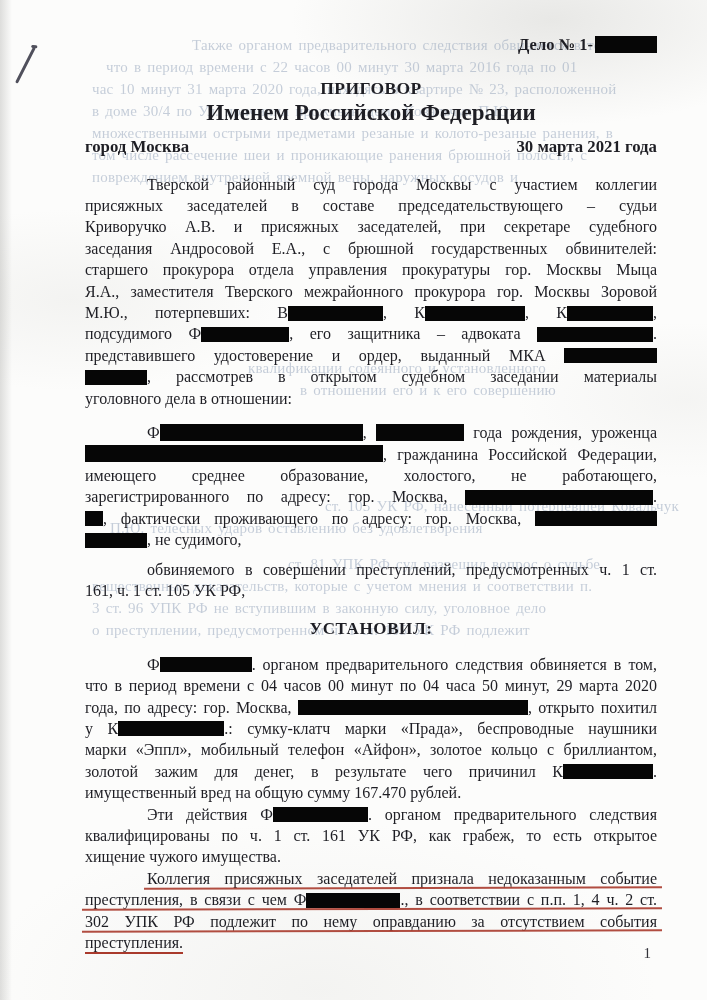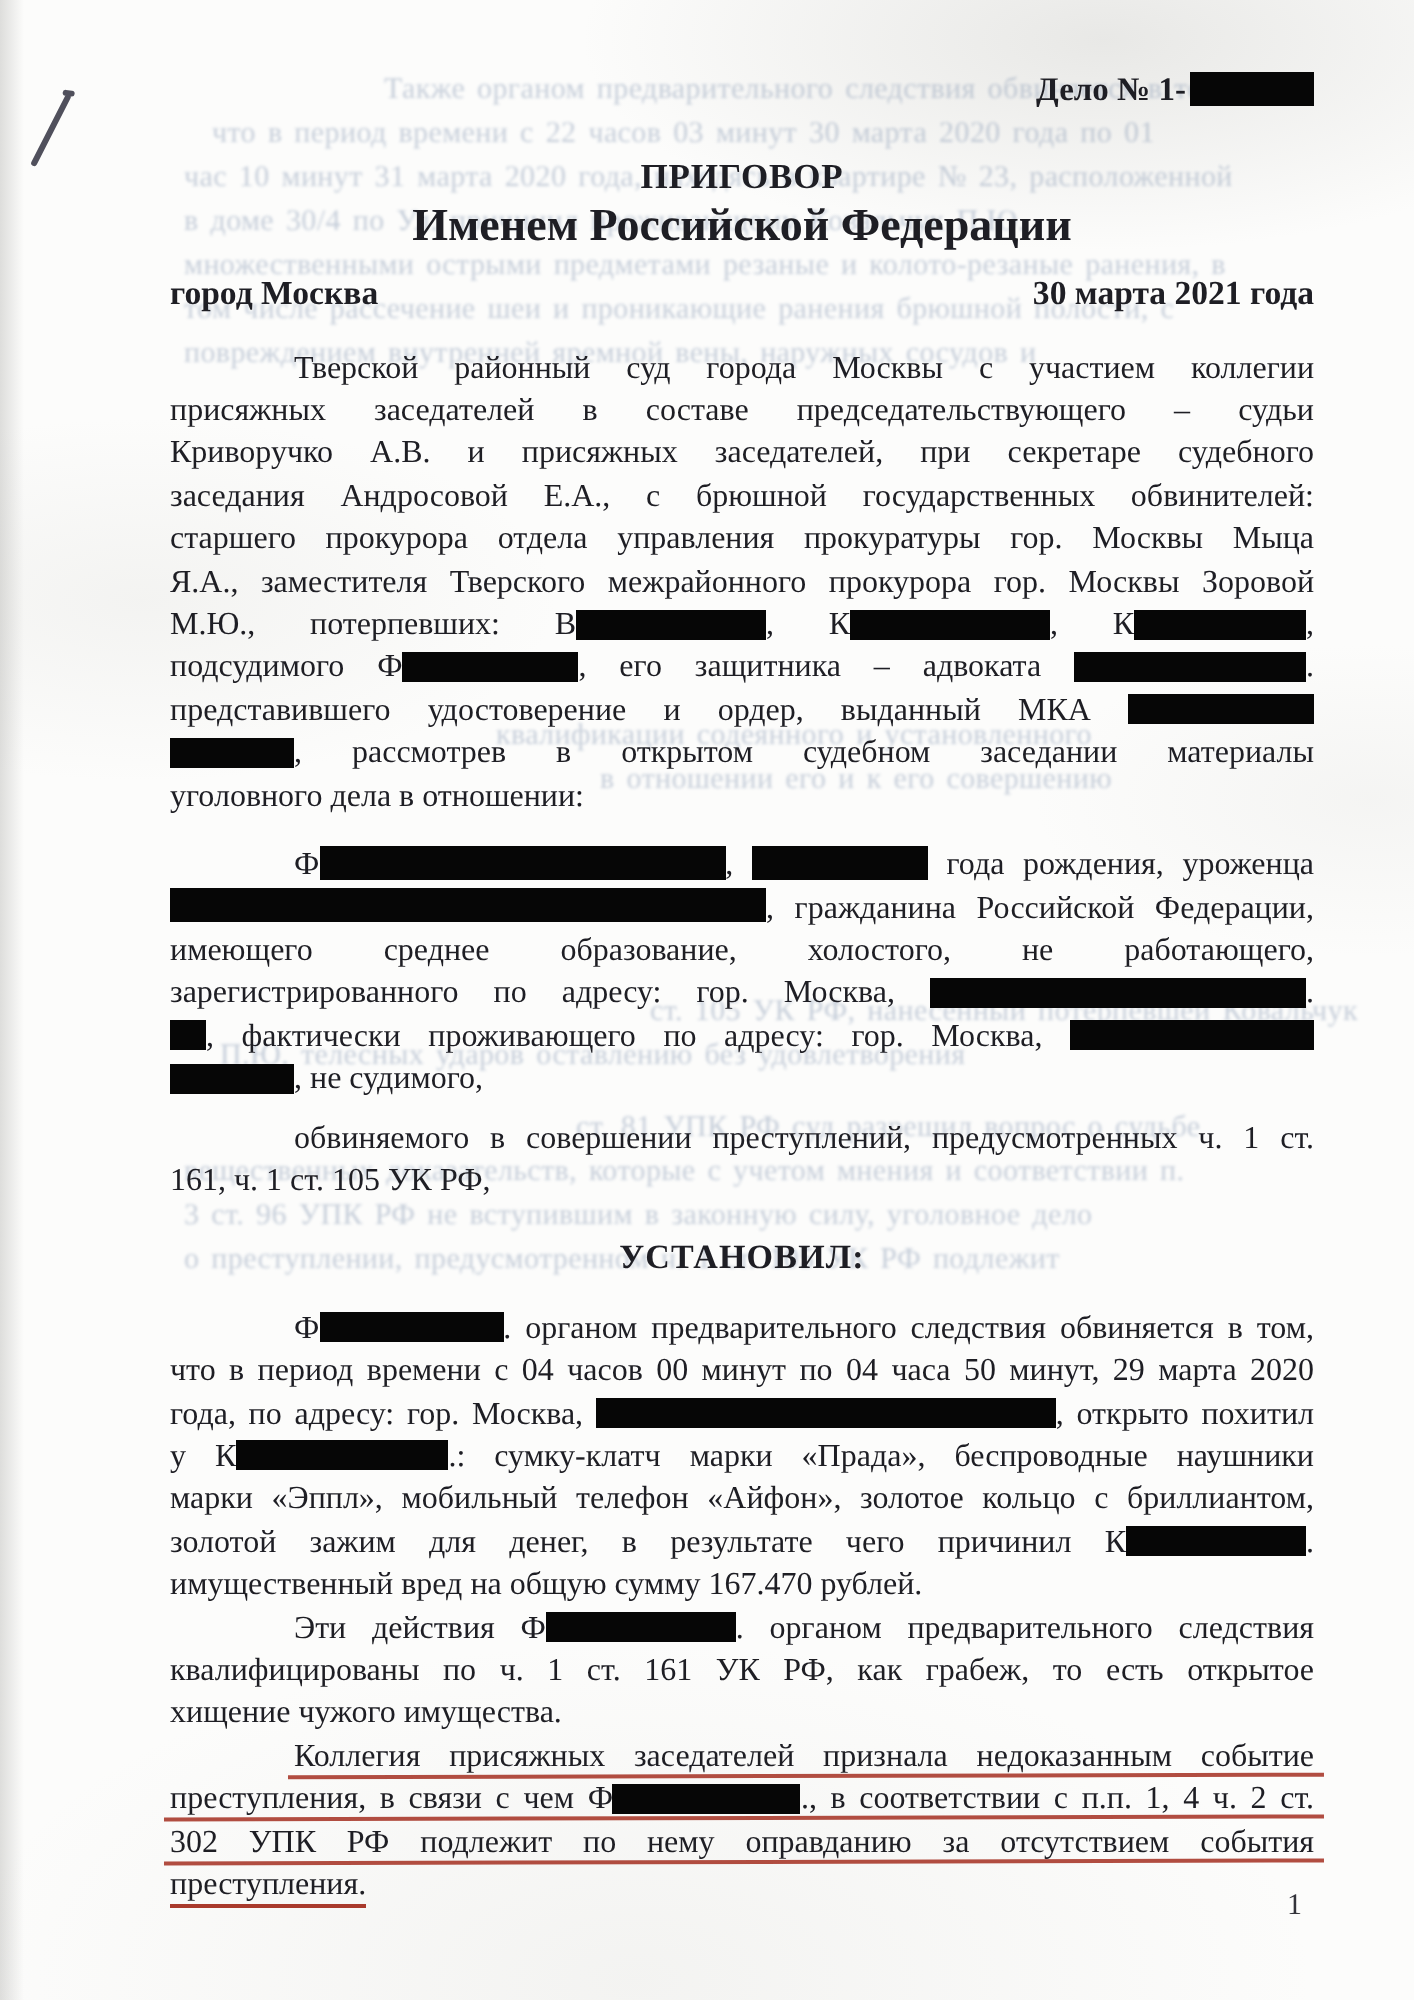--- a/index.html
+++ b/index.html
@@ -79,21 +79,21 @@
     font-size:15px;color:#33333a;
   }
 </style>
 </head>
 <body>
 
 <div class="page">
 
   <div class="ghost-layer">
       <div class="ghost" style="top: 37px; left: 192px;">Также органом предварительного следствия обвиняется в том,</div>
-      <div class="ghost" style="top: 59px; left: 106px;">что в период времени с 22 часов 03 минут 30 марта 2020 года по 01</div>
+      <div class="ghost" style="top: 59px; left: 106px;">что в период времени с 22 часов 00 минут 30 марта 2016 года по 01</div>
       <div class="ghost" style="top: 81px; left: 92px;">час 10 минут 31 марта 2020 года, находясь в квартире № 23, расположенной</div>
       <div class="ghost" style="top: 103px; left: 92px;">в доме 30/4 по Ул. причинил проживающему Ковальчук П.Ю.</div>
       <div class="ghost" style="top: 125px; left: 92px; font-family: Liberation Serif, serif;">множественными острыми предметами резаные и колото-резаные ранения, в</div>
       <div class="ghost" style="top: 147px; left: 92px;">том числе рассечение шеи и проникающие ранения брюшной полости, с</div>
       <div class="ghost" style="top: 169px; left: 92px;">повреждением внутренней яремной вены, наружных сосудов и</div>
       <div class="ghost" style="top: 360px; left: 248px;">квалификации содеянного и установленного</div>
       <div class="ghost" style="top: 382px; left: 300px;">в отношении его и к его совершению</div>
       <div class="ghost" style="top: 498px; left: 325px;">ст. 105 УК РФ, нанесенный потерпевшей Ковальчук</div>
       <div class="ghost" style="top: 520px; left: 110px;">П.Ю. телесных ударов оставлению без удовлетворения</div>
       <div class="ghost" style="top: 556px; left: 288px;">ст. 81 УПК РФ суд разрешил вопрос о судьбе</div>

